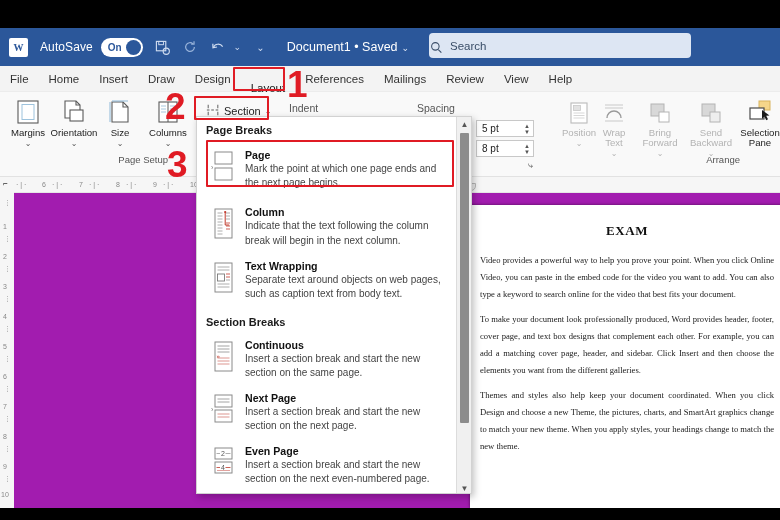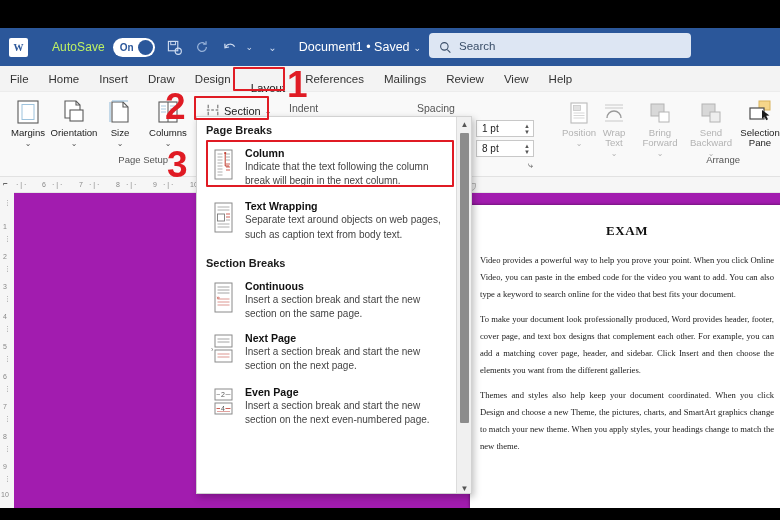--- a/index.html
+++ b/index.html
@@ -29,21 +29,21 @@
   .word-logo {
     width:19px; height:19px; margin-left:9px;
     background:#ffffff; border-radius:2px;
     display:flex; align-items:center; justify-content:center;
     color:#2b579a; font-size:11px; font-weight:bold;
     font-family:"Liberation Serif", serif;
     position:relative; overflow:hidden;
   }
   .word-logo span { position:relative; z-index:2; font-size:10px; }
   .autosave-label {
-    color:#bef264; font-size:12px; margin-left:24px; letter-spacing:.1px;
+    color:#ffffff; font-size:12px; margin-left:12px; letter-spacing:.1px;
   }
   .toggle {
     margin-left:8px; width:42px; height:19px; border-radius:11px;
     background:#ffffff; position:relative; display:flex; align-items:center;
   }
   .toggle .on-txt {
     position:absolute; left:7px; font-size:10px; color:#2b579a; font-weight:600;
   }
   .toggle .knob {
     position:absolute; right:2px; top:2px; width:15px; height:15px;
@@ -54,21 +54,21 @@
     display:flex; align-items:center; justify-content:center;
     width:17px; height:17px;
   }
   .doc-title {
     color:#ffffff; font-size:12.5px; margin-left:18px; white-space:nowrap;
   }
   .caret-sm { font-size:9px; margin-left:4px; color:#dde6f5; }
   .searchbox {
     position:absolute; left:429px; top:33px; width:262px; height:25px;
     background:#dde6f3; border-radius:4px;
-    display:flex; align-items:center; padding-left:10px;
+    display:flex; align-items:center; padding-left:1px;
   }
   .searchbox .mag { width:12px;height:12px;color:#3b4d66; }
   .search-ph { font-size:11.5px; color:#3a4e68; margin-left:8px; }
 
   
   .tabbar {
     position:absolute; left:0; top:66px; width:780px; height:26px;
     background:#f3f3f3; display:flex; align-items:center;
     border-bottom:1px solid #ececec;
   }
@@ -327,21 +327,21 @@
           </svg>
       </span>
       <span>Section</span>
       <span class="chev">⌄</span>
     </div>
 
     <div class="grp-head" style="left:289px;top:10px;">Indent</div>
     <div class="grp-head" style="left:417px;top:10px;">Spacing</div>
 
     <div class="spin" style="left:476px;top:28px;">
-      <span>1 pt</span>
+      <span>5 pt</span>
       <span class="arrows">▲<br>▼</span>
     </div>
     <div class="spin" style="left:476px;top:48px;">
       <span>8 pt</span>
       <span class="arrows">▲<br>▼</span>
     </div>
     <div class="dlg-launch" style="left:528px;top:68px;">⤷</div>
 
     <div class="grp" style="left:545px;width:235px;">
       <div class="bigbtn dis" style="left:2px;width:46px;margin-left:9px;">
@@ -458,20 +458,33 @@
       <p>To make your document look professionally produced, Word provides header, footer, cover page, and text box designs that complement each other. For example, you can add a matching cover page, header, and sidebar. Click Insert and then choose the elements you want from the different galleries.</p>
       <p>Themes and styles also help keep your document coordinated. When you click Design and choose a new Theme, the pictures, charts, and SmartArt graphics change to match your new theme. When you apply styles, your headings change to match the new theme.</p>
     </div>
   </div>
 
   <div class="menu">
     <div class="menu-inner">
 
       <div class="sect-head">Page Breaks</div>
 
+      <div class="mi" style="padding-top:8px;padding-bottom:10px;">
+        <div class="micon">
+          <svg width="25" height="30" viewBox="0 0 25 30">
+              <rect x="4" y="1" width="17" height="12" fill="#fff" stroke="#8a8a8a" stroke-width="1"></rect>
+              <rect x="4" y="17" width="17" height="12" fill="#fff" stroke="#8a8a8a" stroke-width="1"></rect>
+              <text x="0" y="19" font-size="7" fill="#777" font-family="Liberation Sans">›</text>
+            </svg>
+        </div>
+        <div class="mtxt">
+          <div class="mtitle">Page</div>
+          <div class="mdesc">Mark the point at which one page ends and the next page begins.</div>
+        </div>
+      </div>
 
       <div class="mi" style="padding-top:6px;">
         <div class="micon">
           <svg width="25" height="32" viewBox="0 0 25 32">
               <rect x="4" y="1" width="17" height="29" fill="#fff" stroke="#8a8a8a" stroke-width="1"></rect>
               <path d="M6.5 5 h5 M6.5 8 h5 M6.5 11 h5 M6.5 14 h5 M6.5 17 h5 M6.5 20 h5 M6.5 23 h5 M6.5 26 h5" stroke="#9a9a9a" stroke-width=".8"></path>
               <path d="M15 5 h4 M15 8 h4 M15 11 h4" stroke="#9a9a9a" stroke-width=".8"></path>
               <path d="M15 15 h4 M15 18 h4 M15 21 h4" stroke="#c0392b" stroke-width=".8"></path>
               <path d="M14.2 4 v13 h4" fill="none" stroke="#c0392b" stroke-width="1"></path>
               <circle cx="14.2" cy="4" r="1.1" fill="#c0392b"></circle>

